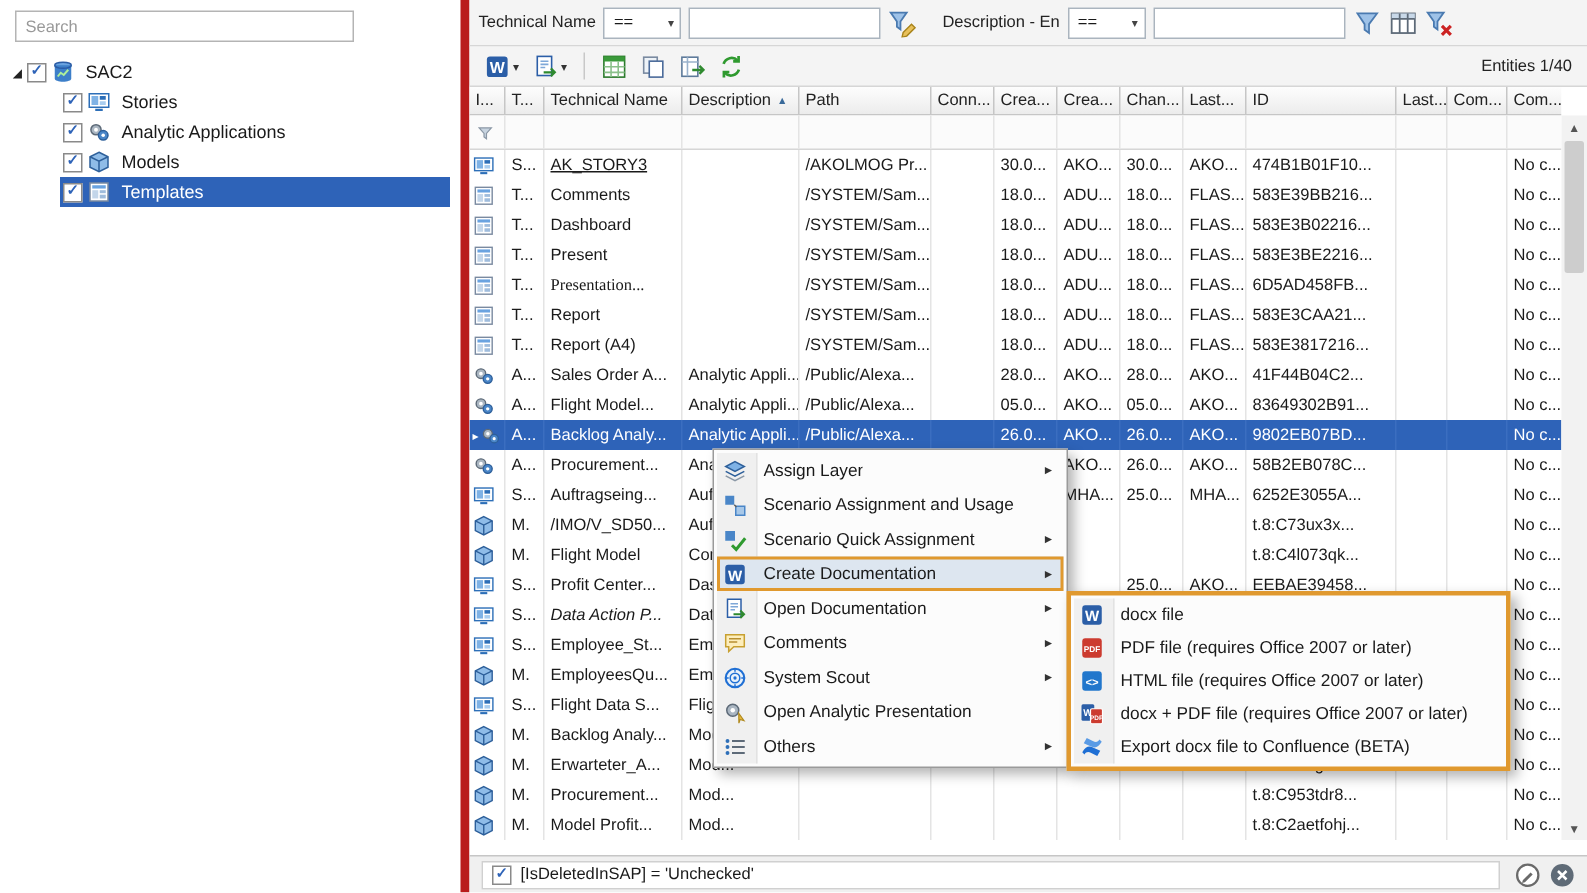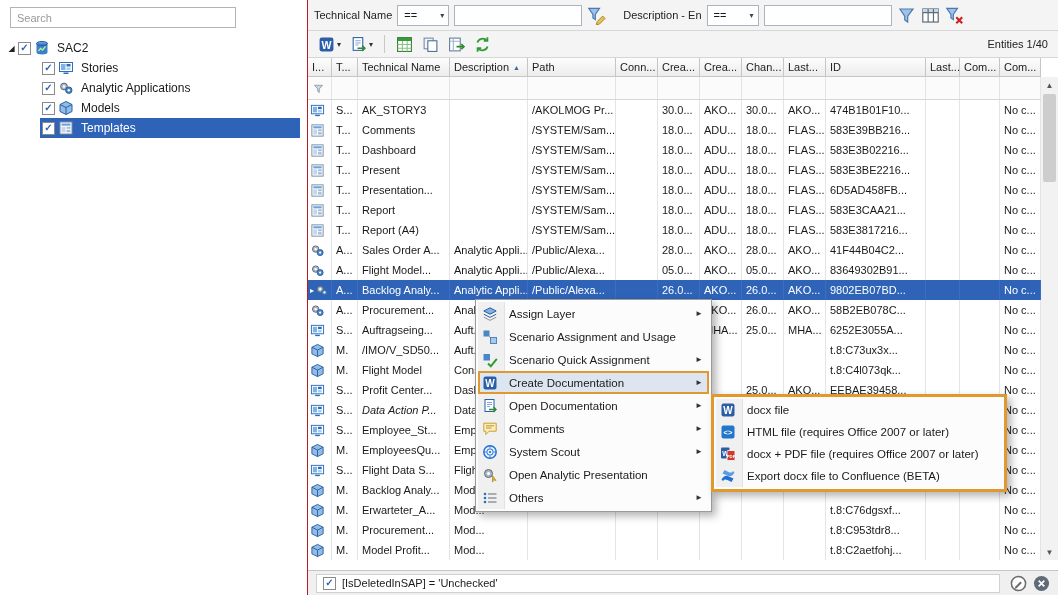--- a/index.html
+++ b/index.html
@@ -18,21 +18,21 @@
   .tree-children .tree-row{padding-left:40px}
   .expander{width:13px;font-size:8px;color:#222;text-align:center}
   .checkbox{width:13px;height:13px;flex:0 0 13px;border:1px solid #8a8a8a;background:#fff;display:inline-flex;align-items:center;justify-content:center;font-size:10px;line-height:1;color:#2e63b8;font-weight:bold}
   .tree .icon{width:16px;height:16px;margin:0 3px;flex:0 0 16px}
   .tree-label{font-size:12px;padding:2px 4px;white-space:nowrap}
   .tree-item{display:flex;align-items:center;flex:1;height:20px;padding-left:2px}
   .tree-item.selected{background:#2e63b8}
   .tree-item.selected .tree-label{color:#fff}
 
   
-  .right-panel{position:absolute;left:307px;top:0;width:751px;height:595px;background:#fff;border-left:1px solid #b91c1c}
+  .right-panel{position:absolute;left:307px;top:0;width:751px;height:595px;background:#fff;border-left:6px solid #b91c1c}
   .filter-bar{position:absolute;left:0;top:0;right:0;height:31px;background:#f4f4f4;border-bottom:1px solid #d6d6d6;display:flex;align-items:center;padding:0 6px;gap:5px}
   .fb-label{color:#222;white-space:nowrap}
   .fb-label-gap{margin-left:12px}
   .op-select{width:52px;height:21px;background:#fff;border:1px solid #aab4be;display:flex;align-items:center;justify-content:space-between;padding:0 4px 0 6px}
   .op-caret{font-size:8px;color:#444}
   .fb-input{width:128px;height:21px;border:1px solid #aab4be;padding:0 4px;font:11px "Liberation Sans",sans-serif;background:#fff}
   .fb-icon{width:19px;height:19px;cursor:pointer}
 
   .toolbar{position:absolute;left:0;top:31px;right:0;height:27px;background:#f4f4f4;border-bottom:1px solid #d6d6d6;display:flex;align-items:center;padding:0 6px}
   .tb-group{display:flex;align-items:center;gap:1px}
@@ -339,21 +339,21 @@
                 <svg viewBox="0 0 16 16">
                   <rect x="1.5" y="2.5" width="13" height="9" fill="#fff" stroke="#2d6fb8"></rect>
                   <rect x="3" y="4" width="4.5" height="6" fill="#7fb2e5"></rect>
                   <rect x="8.5" y="4" width="4" height="2.5" fill="#2d6fb8"></rect>
                   <rect x="8.5" y="7.5" width="4" height="2.5" fill="#a8cdf0"></rect>
                   <rect x="5.5" y="12.5" width="5" height="1.5" fill="#2d6fb8"></rect>
                 </svg>
               </span>
             </div>
             <div class="g-cell" style="width: 26px;">S...</div>
-            <div class="g-cell" style="width: 92px;">AK_STORY3</div>
+            <div class="g-cell" style="width: 92px; text-decoration: underline;">AK_STORY3</div>
             <div class="g-cell" style="width: 78px;"></div>
             <div class="g-cell" style="width: 88px;">/AKOLMOG Pr...</div>
             <div class="g-cell" style="width: 42px;"></div>
             <div class="g-cell" style="width: 42px;">30.0...</div>
             <div class="g-cell" style="width: 42px;">AKO...</div>
             <div class="g-cell" style="width: 42px;">30.0...</div>
             <div class="g-cell" style="width: 42px;">AKO...</div>
             <div class="g-cell" style="width: 100px;">474B1B01F10...</div>
             <div class="g-cell" style="width: 34px;"></div>
             <div class="g-cell" style="width: 40px;"></div>
@@ -443,21 +443,21 @@
                 <svg viewBox="0 0 16 16">
                   <rect x="2" y="2" width="12" height="12" fill="#fff" stroke="#7a8aa0"></rect>
                   <rect x="3.5" y="3.5" width="9" height="2.2" fill="#6aa3e0"></rect>
                   <rect x="3.5" y="6.8" width="4" height="5.5" fill="#c3d6ea"></rect>
                   <rect x="8.5" y="6.8" width="4" height="2" fill="#9fbcdc"></rect>
                   <rect x="8.5" y="9.8" width="4" height="2.5" fill="#9fbcdc"></rect>
                 </svg>
               </span>
             </div>
             <div class="g-cell" style="width: 26px;">T...</div>
-            <div class="g-cell" style="width: 92px;">Presentation...</div>
+            <div class="g-cell" style="width: 92px; font-family: Liberation Serif, serif;">Presentation...</div>
             <div class="g-cell" style="width: 78px;"></div>
             <div class="g-cell" style="width: 88px;">/SYSTEM/Sam...</div>
             <div class="g-cell" style="width: 42px;"></div>
             <div class="g-cell" style="width: 42px;">18.0...</div>
             <div class="g-cell" style="width: 42px;">ADU...</div>
             <div class="g-cell" style="width: 42px;">18.0...</div>
             <div class="g-cell" style="width: 42px;">FLAS...</div>
             <div class="g-cell" style="width: 100px;">6D5AD458FB...</div>
             <div class="g-cell" style="width: 34px;"></div>
             <div class="g-cell" style="width: 40px;"></div>
@@ -1043,20 +1043,29 @@
           <svg viewBox="0 0 16 16">
             <rect x="1.5" y="1.5" width="13" height="13" rx="2" fill="#2b5ea7"></rect>
             <text x="8" y="12" font-size="10" font-weight="bold" fill="#fff" text-anchor="middle" font-family="sans-serif">W</text>
           </svg>
         </span>
         <span class="menu-label">docx file</span>
       </div>
       <div class="menu-item">
         <span class="icon">
           <svg viewBox="0 0 16 16">
+            <rect x="1.5" y="1.5" width="13" height="13" rx="2" fill="#cc3b2f"></rect>
+            <text x="8" y="10.8" font-size="5.5" font-weight="bold" fill="#fff" text-anchor="middle" font-family="sans-serif">PDF</text>
+          </svg>
+        </span>
+        <span class="menu-label">PDF file (requires Office 2007 or later)</span>
+      </div>
+      <div class="menu-item">
+        <span class="icon">
+          <svg viewBox="0 0 16 16">
             <rect x="1.5" y="1.5" width="13" height="13" rx="2" fill="#2277cc"></rect>
             <text x="8" y="11.2" font-size="7.5" font-weight="bold" fill="#fff" text-anchor="middle" font-family="sans-serif">&lt;&gt;</text>
           </svg>
         </span>
         <span class="menu-label">HTML file (requires Office 2007 or later)</span>
       </div>
       <div class="menu-item">
         <span class="icon">
           <svg viewBox="0 0 16 16">
             <rect x="1" y="1.5" width="8.5" height="11" rx="1" fill="#2b5ea7"></rect>

